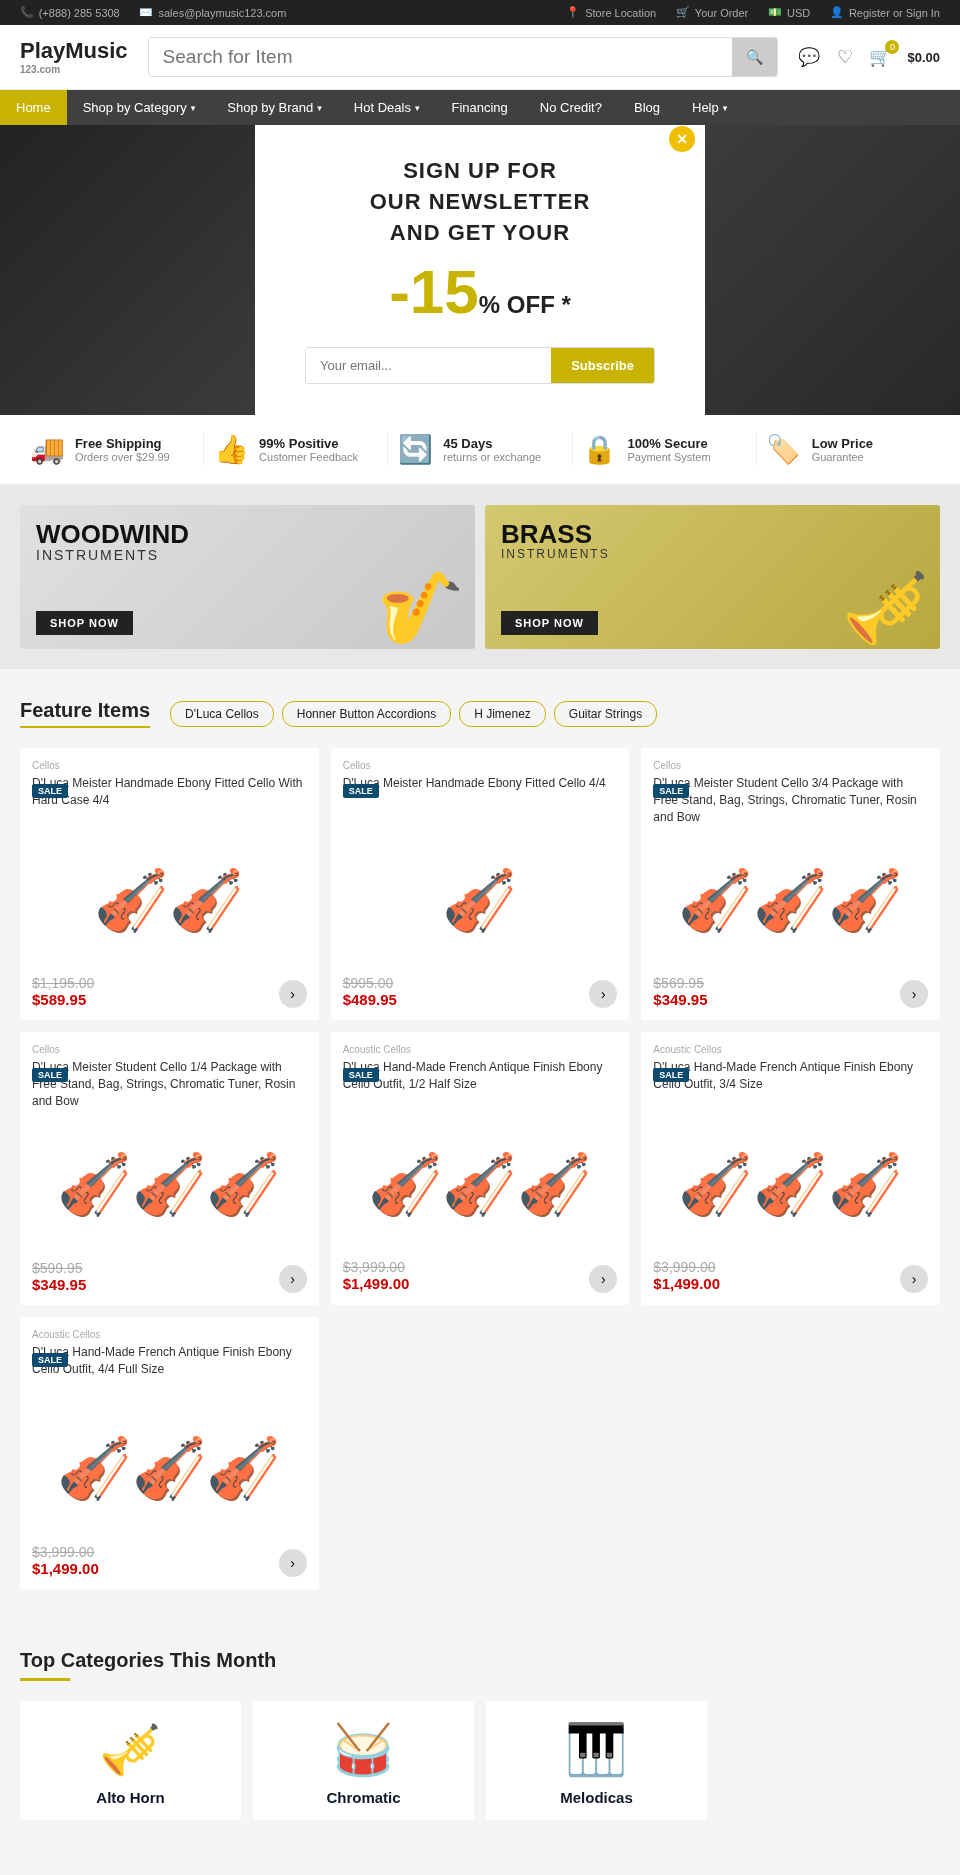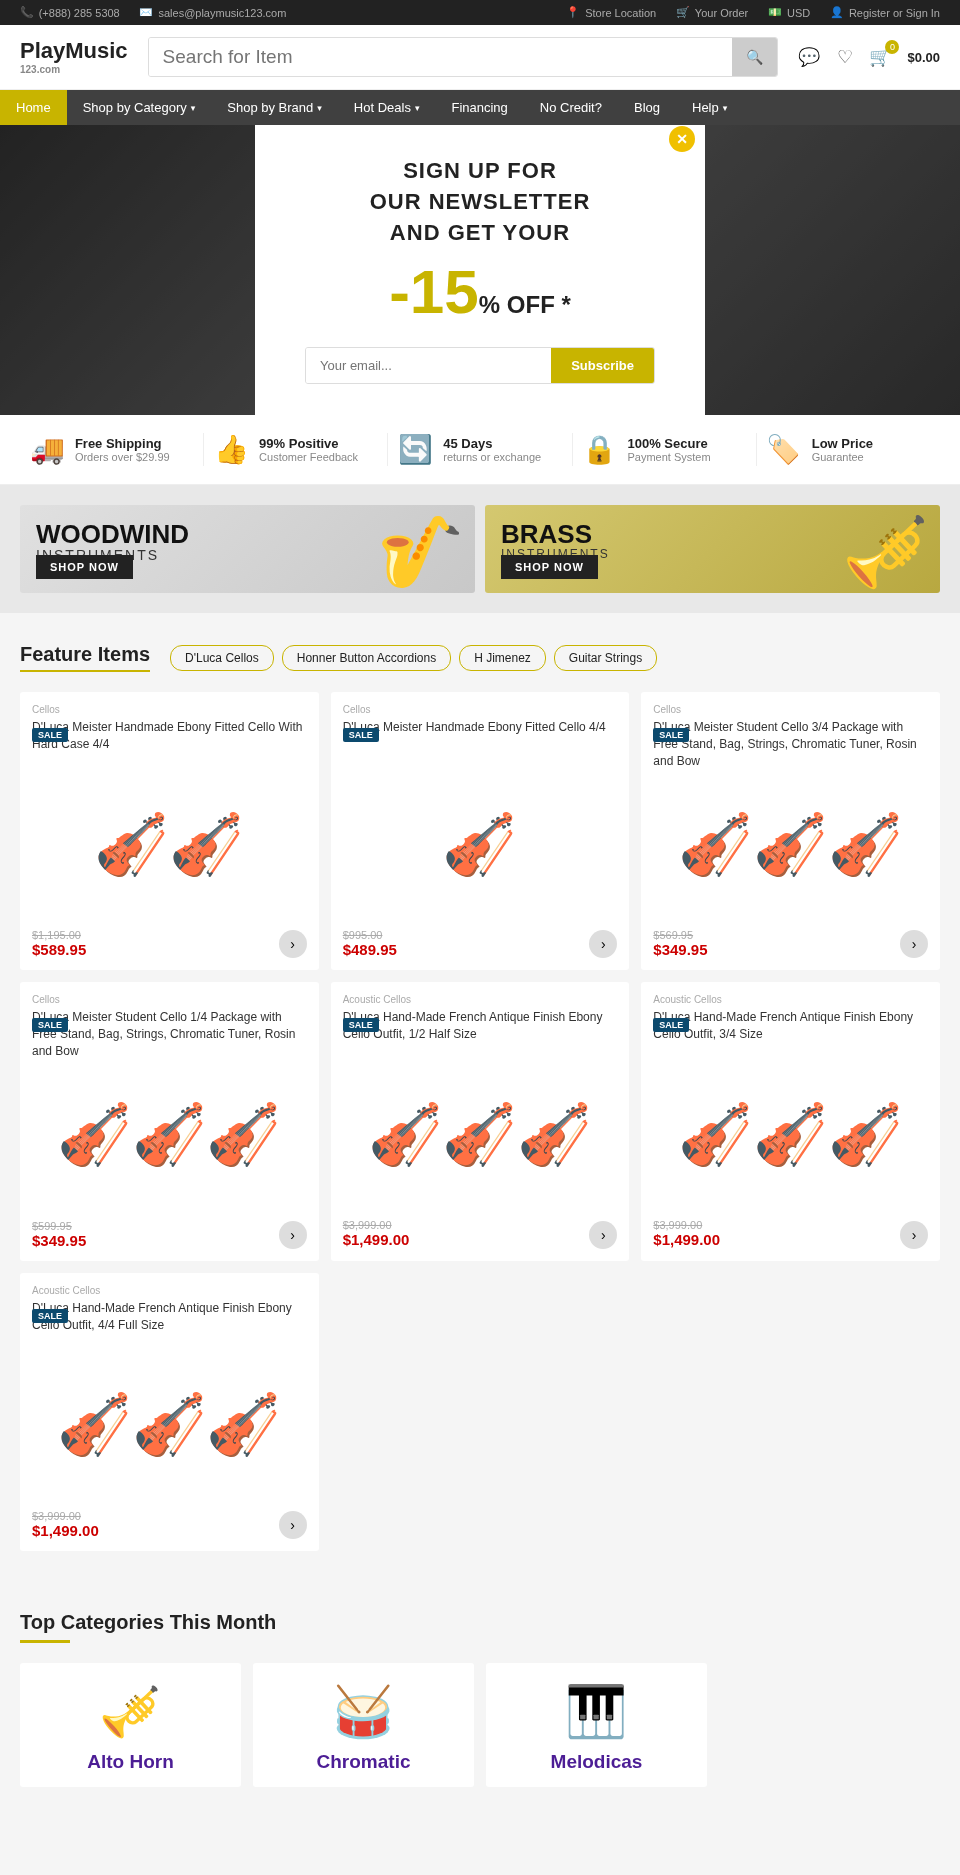--- a/index.html
+++ b/index.html
@@ -218,21 +218,21 @@
 
     
     .banners {
       display: flex;
       gap: 10px;
       padding: 20px;
       background: #e8e8e8;
     }
     .banner {
       flex: 1;
-      height: 88px;
+      height: 144px;
       position: relative;
       border-radius: 3px;
       overflow: hidden;
       cursor: pointer;
     }
     .banner-woodwind {
       background: linear-gradient(135deg, #e0e0e0 0%, #c8c8c8 100%);
     }
     .banner-brass {
       background: linear-gradient(135deg, #d4c870 0%, #b8a840 100%);
@@ -328,21 +328,21 @@
       position: absolute;
       top: 36px; left: 12px;
       background: #0c4a6e;
       color: #fff;
       font-size: 9px;
       padding: 2px 6px;
       font-weight: bold;
       border-radius: 2px;
     }
     .product-prices { margin-top: 4px; }
-    .price-old { font-size: 11px; color: #aaa; text-decoration: line-through; margin-top: 20px; }
+    .price-old { font-size: 14px; color: #aaa; text-decoration: line-through; }
     .price-new { font-size: 15px; font-weight: bold; color: #c00; }
     .add-to-cart-btn {
       position: absolute;
       bottom: 12px; right: 12px;
       background: #ddd;
       border: none;
       border-radius: 50%;
       width: 28px; height: 28px;
       font-size: 14px;
       cursor: pointer;
@@ -374,21 +374,21 @@
       gap: 12px;
     }
     .category-card {
       background: #fff;
       border-radius: 3px;
       overflow: hidden;
       text-align: center;
       padding: 20px 10px 14px;
     }
     .category-icon { font-size: 50px; margin-bottom: 10px; }
-    .category-name { font-size: 19px; font-weight: bold; color: #4c1d95; }
+    .category-name { font-size: 15px; font-weight: bold; color: #0f172a; }
   </style>
 </head>
 <body>
 
 <div class="top-bar">
   <span>
     📞 <span>(+888) 285 5308</span>
   </span>
   <span>
     ✉️ <span>sales@playmusic123.com</span>

